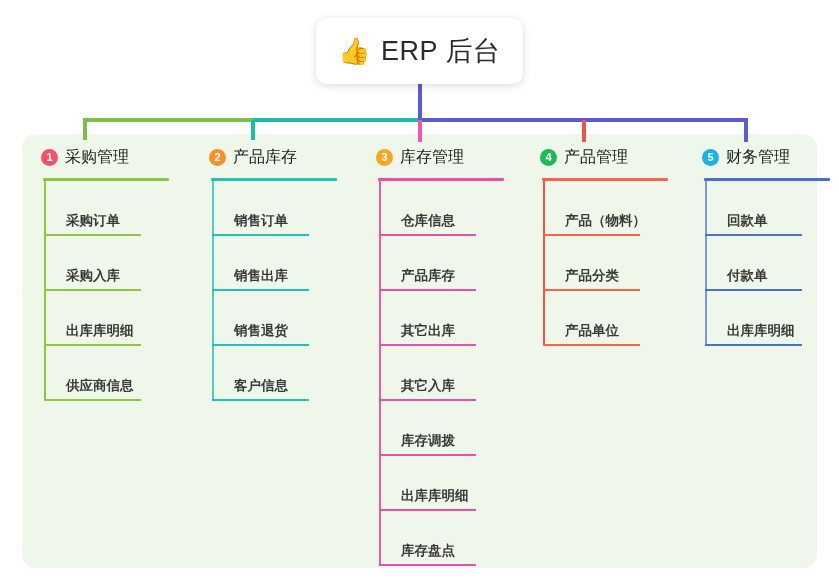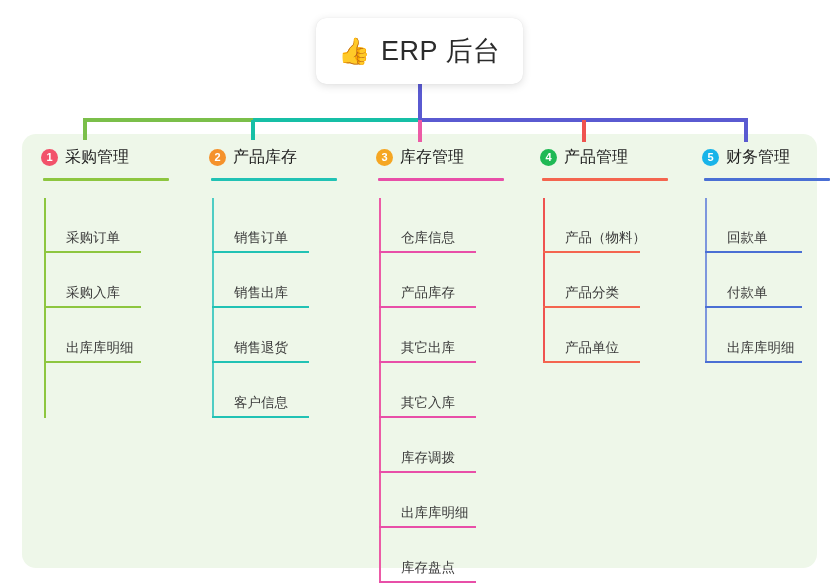--- a/index.html
+++ b/index.html
@@ -98,22 +98,23 @@
     height: 3px;
     width: 126px;
     margin-left: 18px;
     margin-top: 8px;
     border-radius: 1px;
   }
 
   
   .leaves {
     position: relative;
-    margin-top: 17px;
+    margin-top: 0px;
     padding-left: 19px;
+    font-weight: bold;
   }
   .stem {
     position: absolute;
     left: 19px;
     top: 0;
     width: 2px;
   }
   .leaf {
     position: relative;
     height: 55px;
@@ -177,20 +178,24 @@
           <span class="leaf-rule" style="background: rgb(141, 198, 63);"></span>
         </div>
         <div class="leaf">
           <span class="leaf-label">采购入库</span>
           <span class="leaf-rule" style="background: rgb(141, 198, 63);"></span>
         </div>
         <div class="leaf">
           <span class="leaf-label">出库库明细</span>
           <span class="leaf-rule" style="background: rgb(141, 198, 63);"></span>
         </div>
+        <div class="leaf">
+          <span class="leaf-label">供应商信息</span>
+          <span class="leaf-rule" style="background: rgb(141, 198, 63);"></span>
+        </div>
       </div>
   </div>
 
   <div class="column" style="left:193px;">
     <div class="col-head">
       <span class="col-num" style="background: rgb(245, 146, 44);">2</span>
       <span class="col-title">产品库存</span>
     </div>
     <div class="col-rule" style="background: rgb(33, 194, 180);"></div>
     <div class="leaves">

